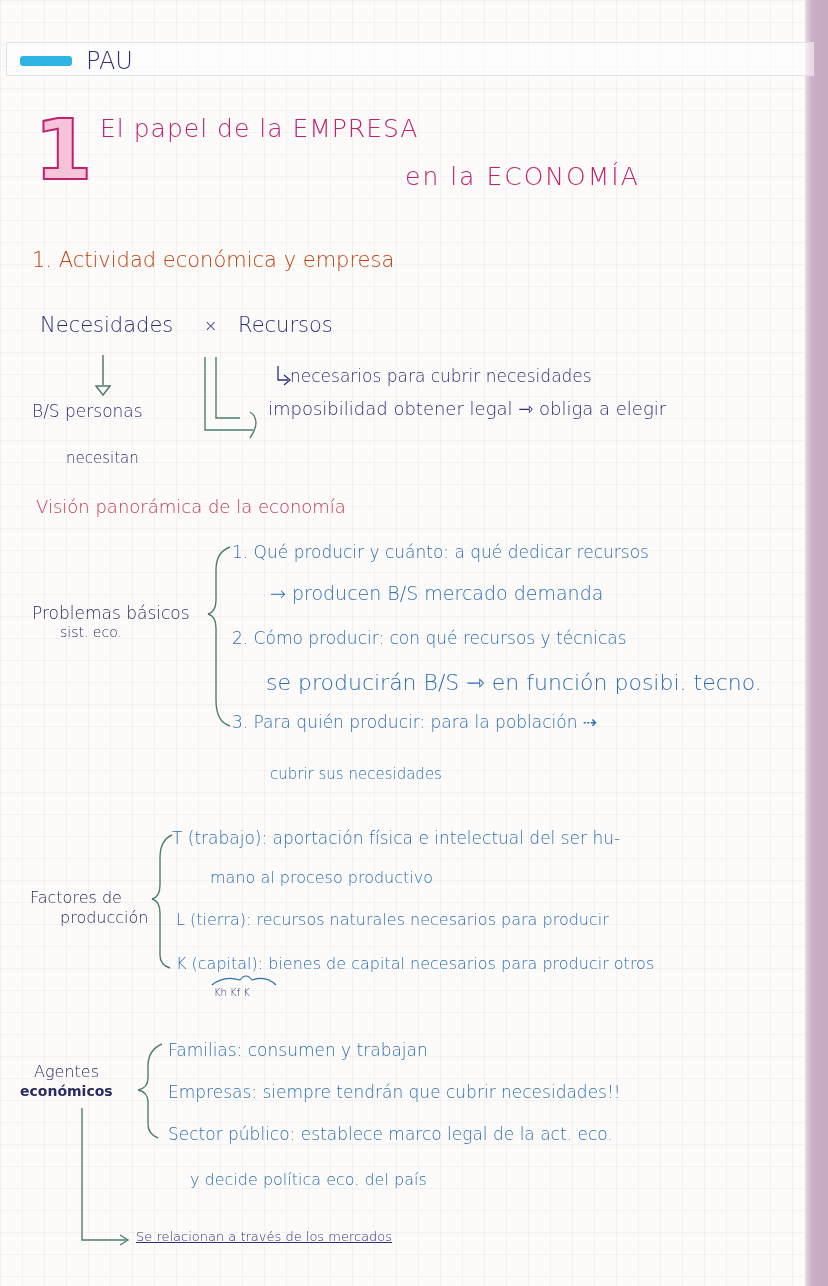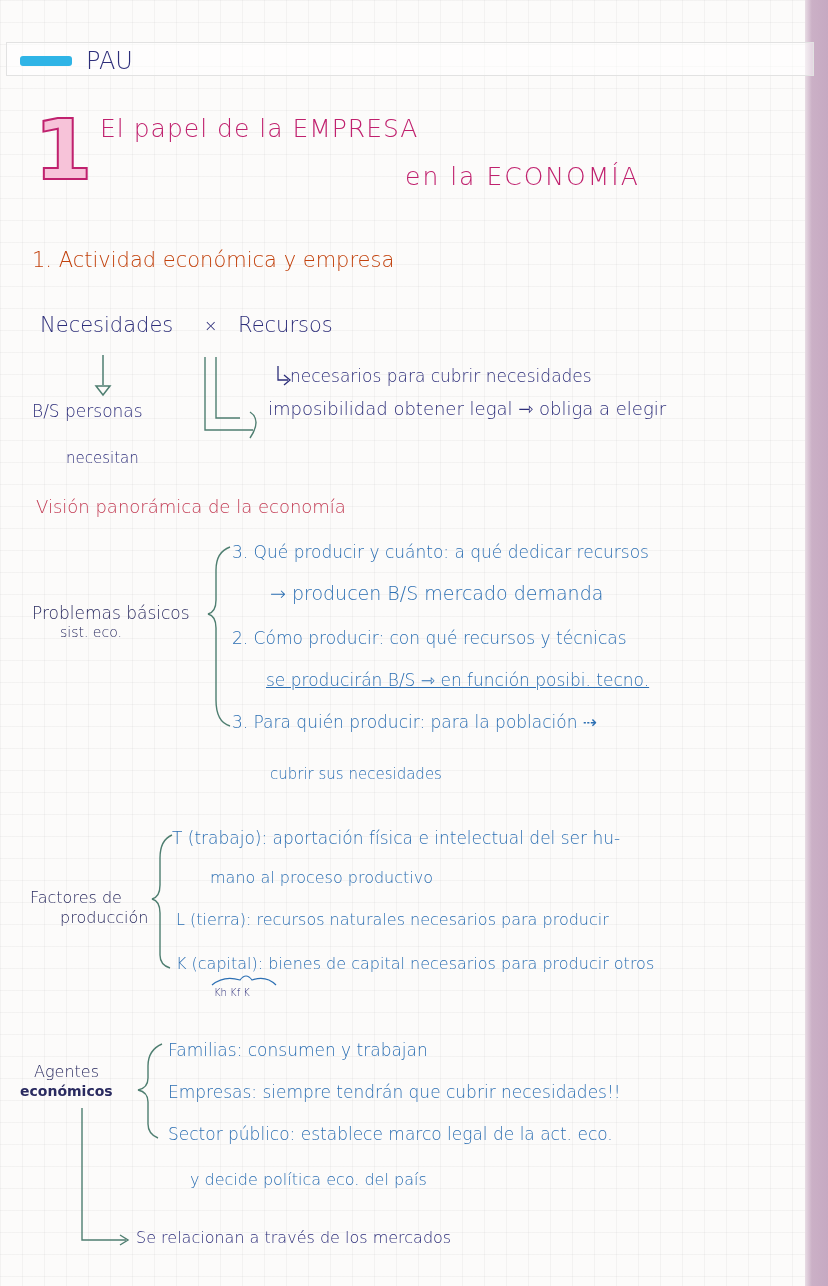--- a/index.html
+++ b/index.html
@@ -65,42 +65,42 @@
 <div class="t navy" style="left:238px;top:315px;font-size:21px;">Recursos</div>
 <div class="t navy" style="left:290px;top:368px;font-size:17px;">necesarios para cubrir necesidades</div>
 <div class="t navy" style="left:32px;top:403px;font-size:17px;text-align:right;">B/S personas</div>
 <div class="t navy" style="left:66px;top:423px;font-size:15px;margin-top:28px;">necesitan</div>
 <div class="t navy" style="left:268px;top:400px;font-size:18px;">imposibilidad obtener legal ⇾ obliga a elegir</div>
 
 <div class="t red" style="left:36px;top:498px;font-size:18px;">Visión panorámica de la economía</div>
 <div class="t dark" style="left:32px;top:605px;font-size:17px;">Problemas básicos</div>
 <div class="t dark" style="left:60px;top:625px;font-size:14px;">sist. eco.</div>
 
-<div class="t blue" style="left:232px;top:544px;font-size:17px;">3. Qué producir y cuánto: a qué dedicar recursos</div>
+<div class="t blue" style="left:232px;top:544px;font-size:17px;">1. Qué producir y cuánto: a qué dedicar recursos</div>
 <div class="t blue" style="left:270px;top:584px;font-size:19px;">→ producen B/S mercado demanda</div>
 <div class="t blue" style="left:232px;top:630px;font-size:17px;">2. Cómo producir: con qué recursos y técnicas</div>
-<div class="t blue" style="left:266px;top:672px;font-size:17px;text-decoration:underline;">se producirán B/S ⇾ en función posibi. tecno.</div>
+<div class="t blue" style="left:266px;top:672px;font-size:22px;">se producirán B/S ⇾ en función posibi. tecno.</div>
 <div class="t blue" style="left:232px;top:714px;font-size:17px;">3. Para quién producir: para la población ⇢</div>
 <div class="t blue" style="left:270px;top:760px;font-size:15px;margin-top:7px;">cubrir sus necesidades</div>
 
 <div class="t dark" style="left:30px;top:890px;font-size:16px;">Factores de</div>
 <div class="t dark" style="left:60px;top:910px;font-size:16px;">producción</div>
 <div class="t blue" style="left:172px;top:830px;font-size:17px;">T (trabajo): aportación física e intelectual del ser hu-</div>
 <div class="t blue" style="left:210px;top:870px;font-size:16px;">mano al proceso productivo</div>
 <div class="t blue" style="left:176px;top:912px;font-size:16px;">L (tierra): recursos naturales necesarios para producir</div>
 <div class="t blue" style="left:176px;top:956px;font-size:16px;">K (capital): bienes de capital necesarios para producir otros</div>
 <div class="t navy" style="left:214px;top:988px;font-size:10px;">Kh  Kf  K</div>
 
 <div class="t dark" style="left:34px;top:1064px;font-size:16px;">Agentes</div>
 <div class="t dark" style="left:20px;top:1084px;font-size:14px;font-weight:bold;">económicos</div>
 <div class="t blue" style="left:168px;top:1042px;font-size:17px;">Familias: consumen y trabajan</div>
 <div class="t blue" style="left:168px;top:1084px;font-size:17px;">Empresas: siempre tendrán que cubrir necesidades!!</div>
 <div class="t blue" style="left:168px;top:1126px;font-size:17px;">Sector público: establece marco legal de la act. eco.</div>
 <div class="t blue" style="left:190px;top:1172px;font-size:16px;text-align:center;">y decide política eco. del país</div>
-<div class="t navy" style="left:136px;top:1230px;font-size:16px;">Se relacionan a través de los mercados</div>
+<div class="t navy" style="left:136px;top:1230px;font-size:13px;text-decoration:underline;">Se relacionan a través de los mercados</div>
 
 <svg class="svgline" viewBox="0 0 828 1286">
 
   <g stroke="#4e7e70" stroke-width="1.5" fill="none">
     <line x1="103" y1="355" x2="103" y2="385"></line>
     <path d="M96 386 L110 386 L103 395 Z"></path>
   </g>
 
   <g stroke="#4e7e70" stroke-width="1.4" fill="none">
     <path d="M205 357 L205 430 L253 430"></path>

